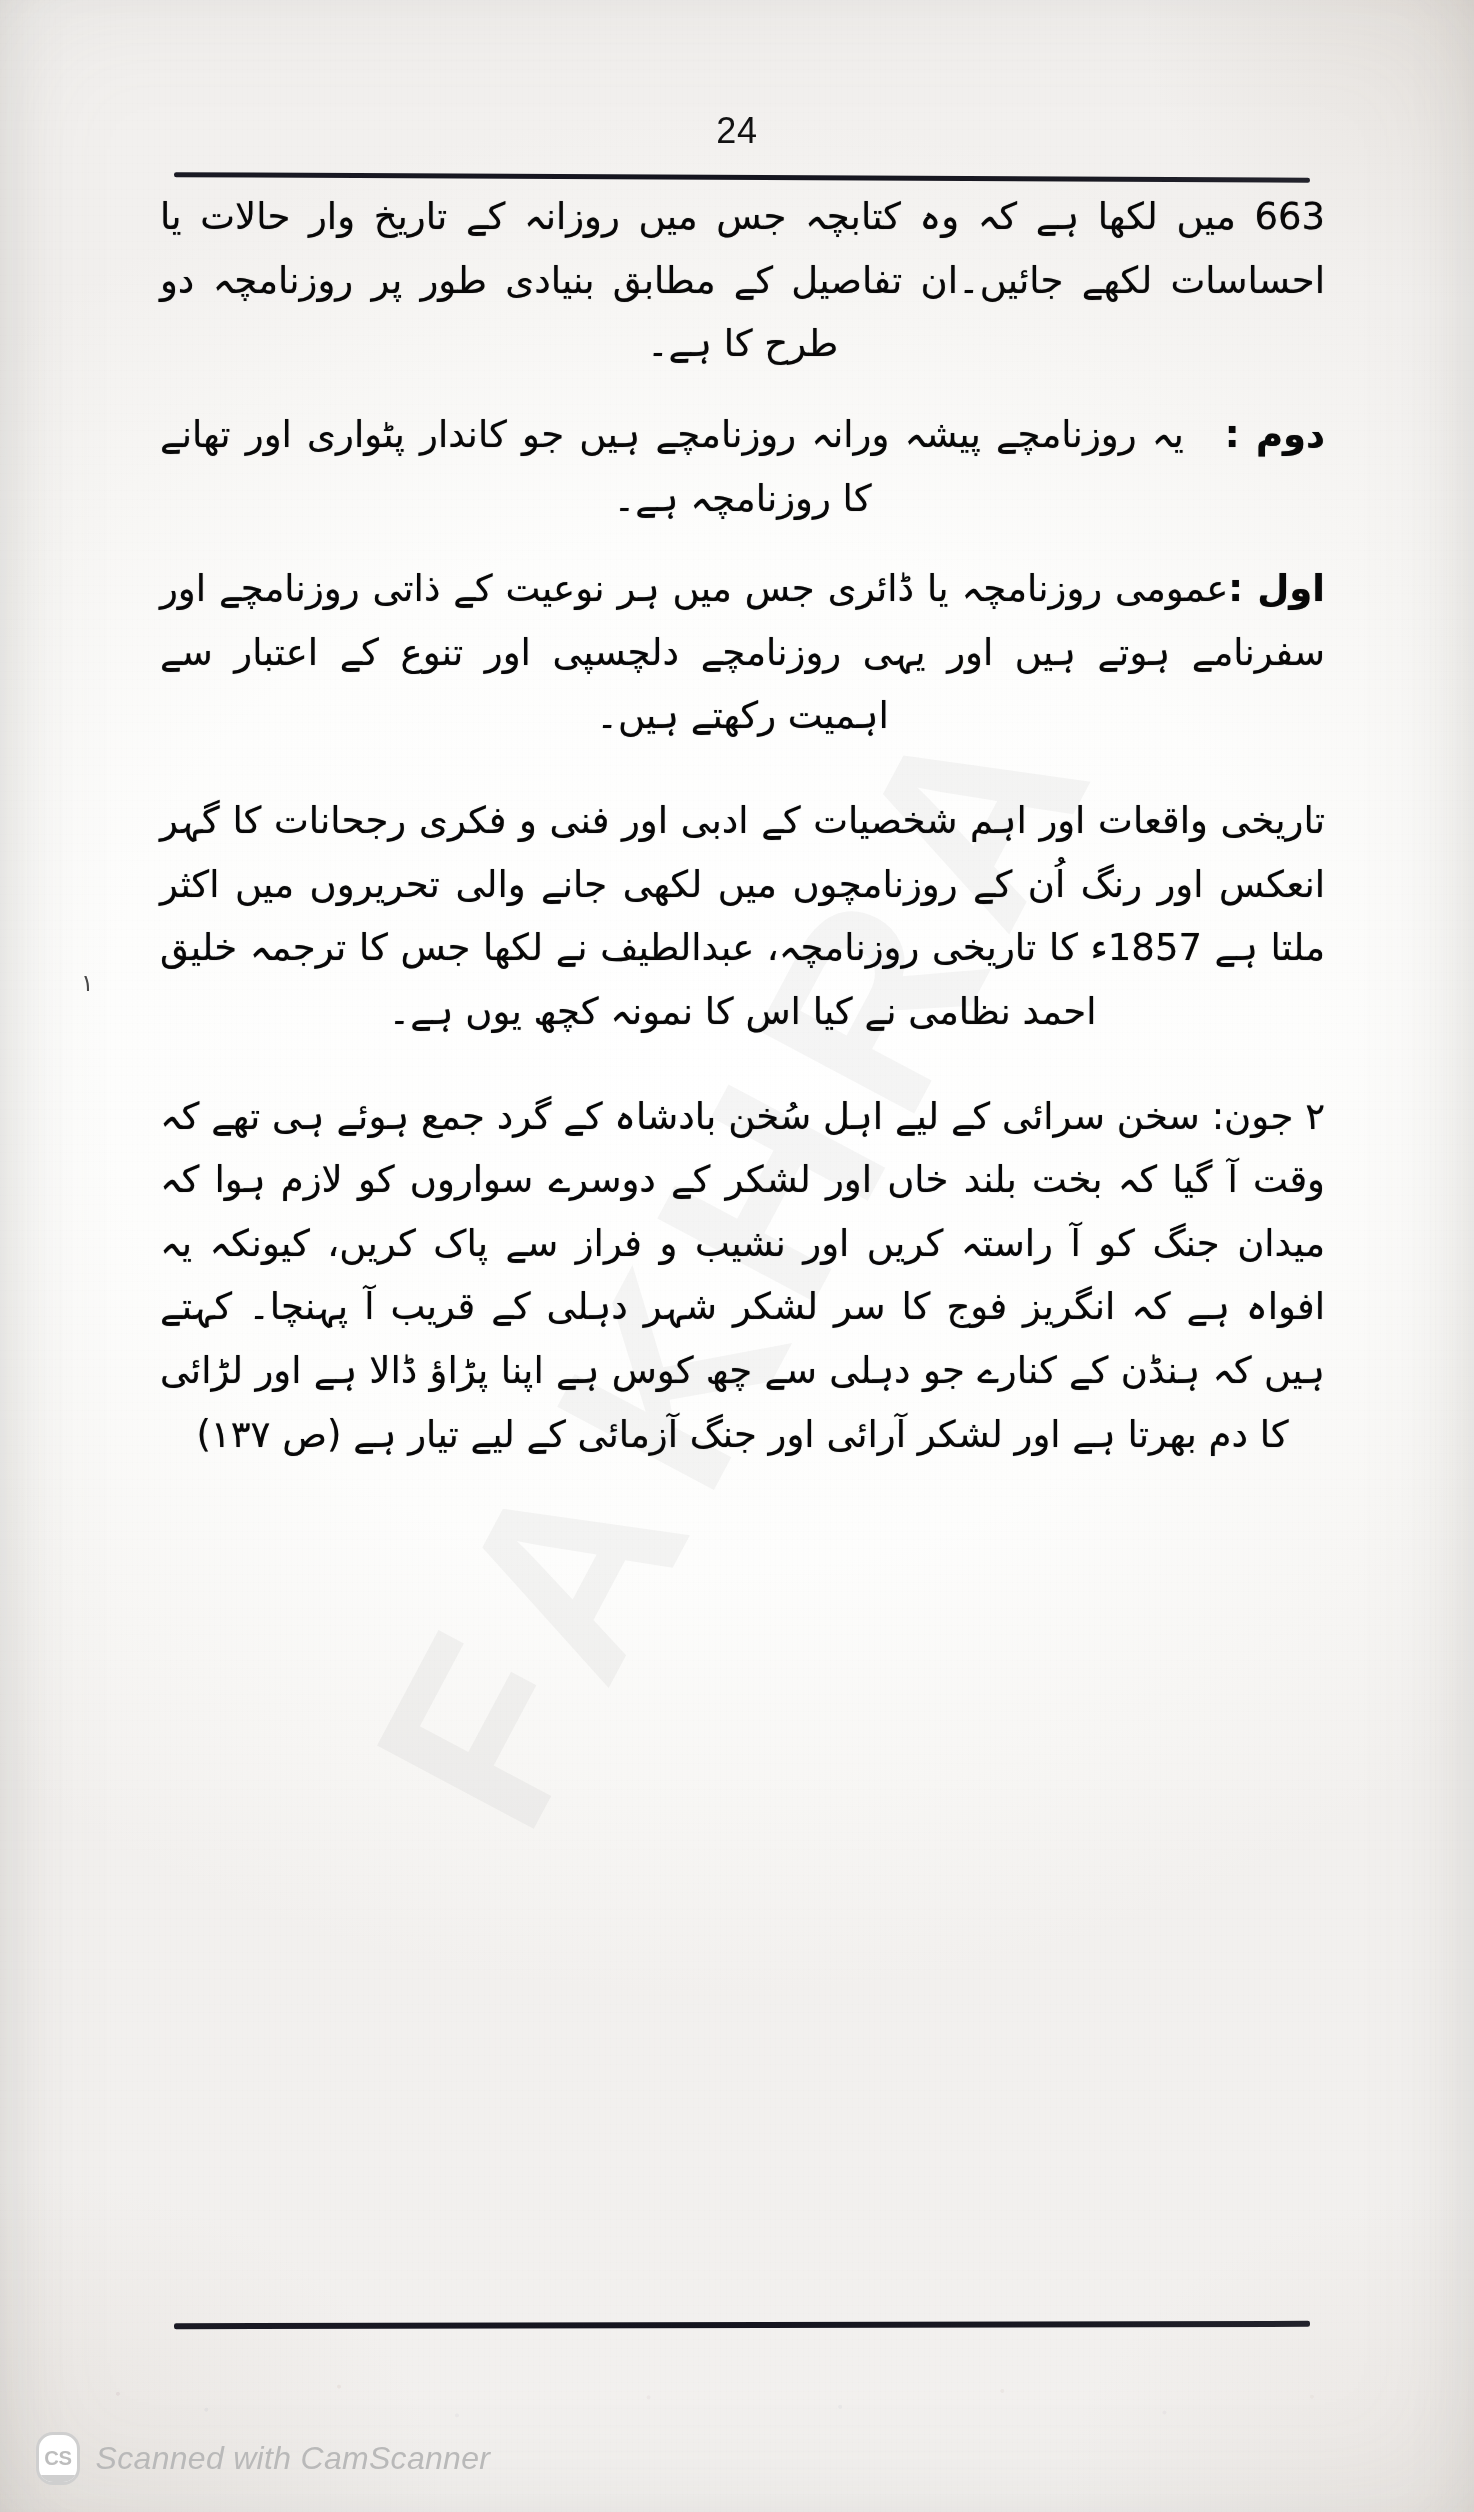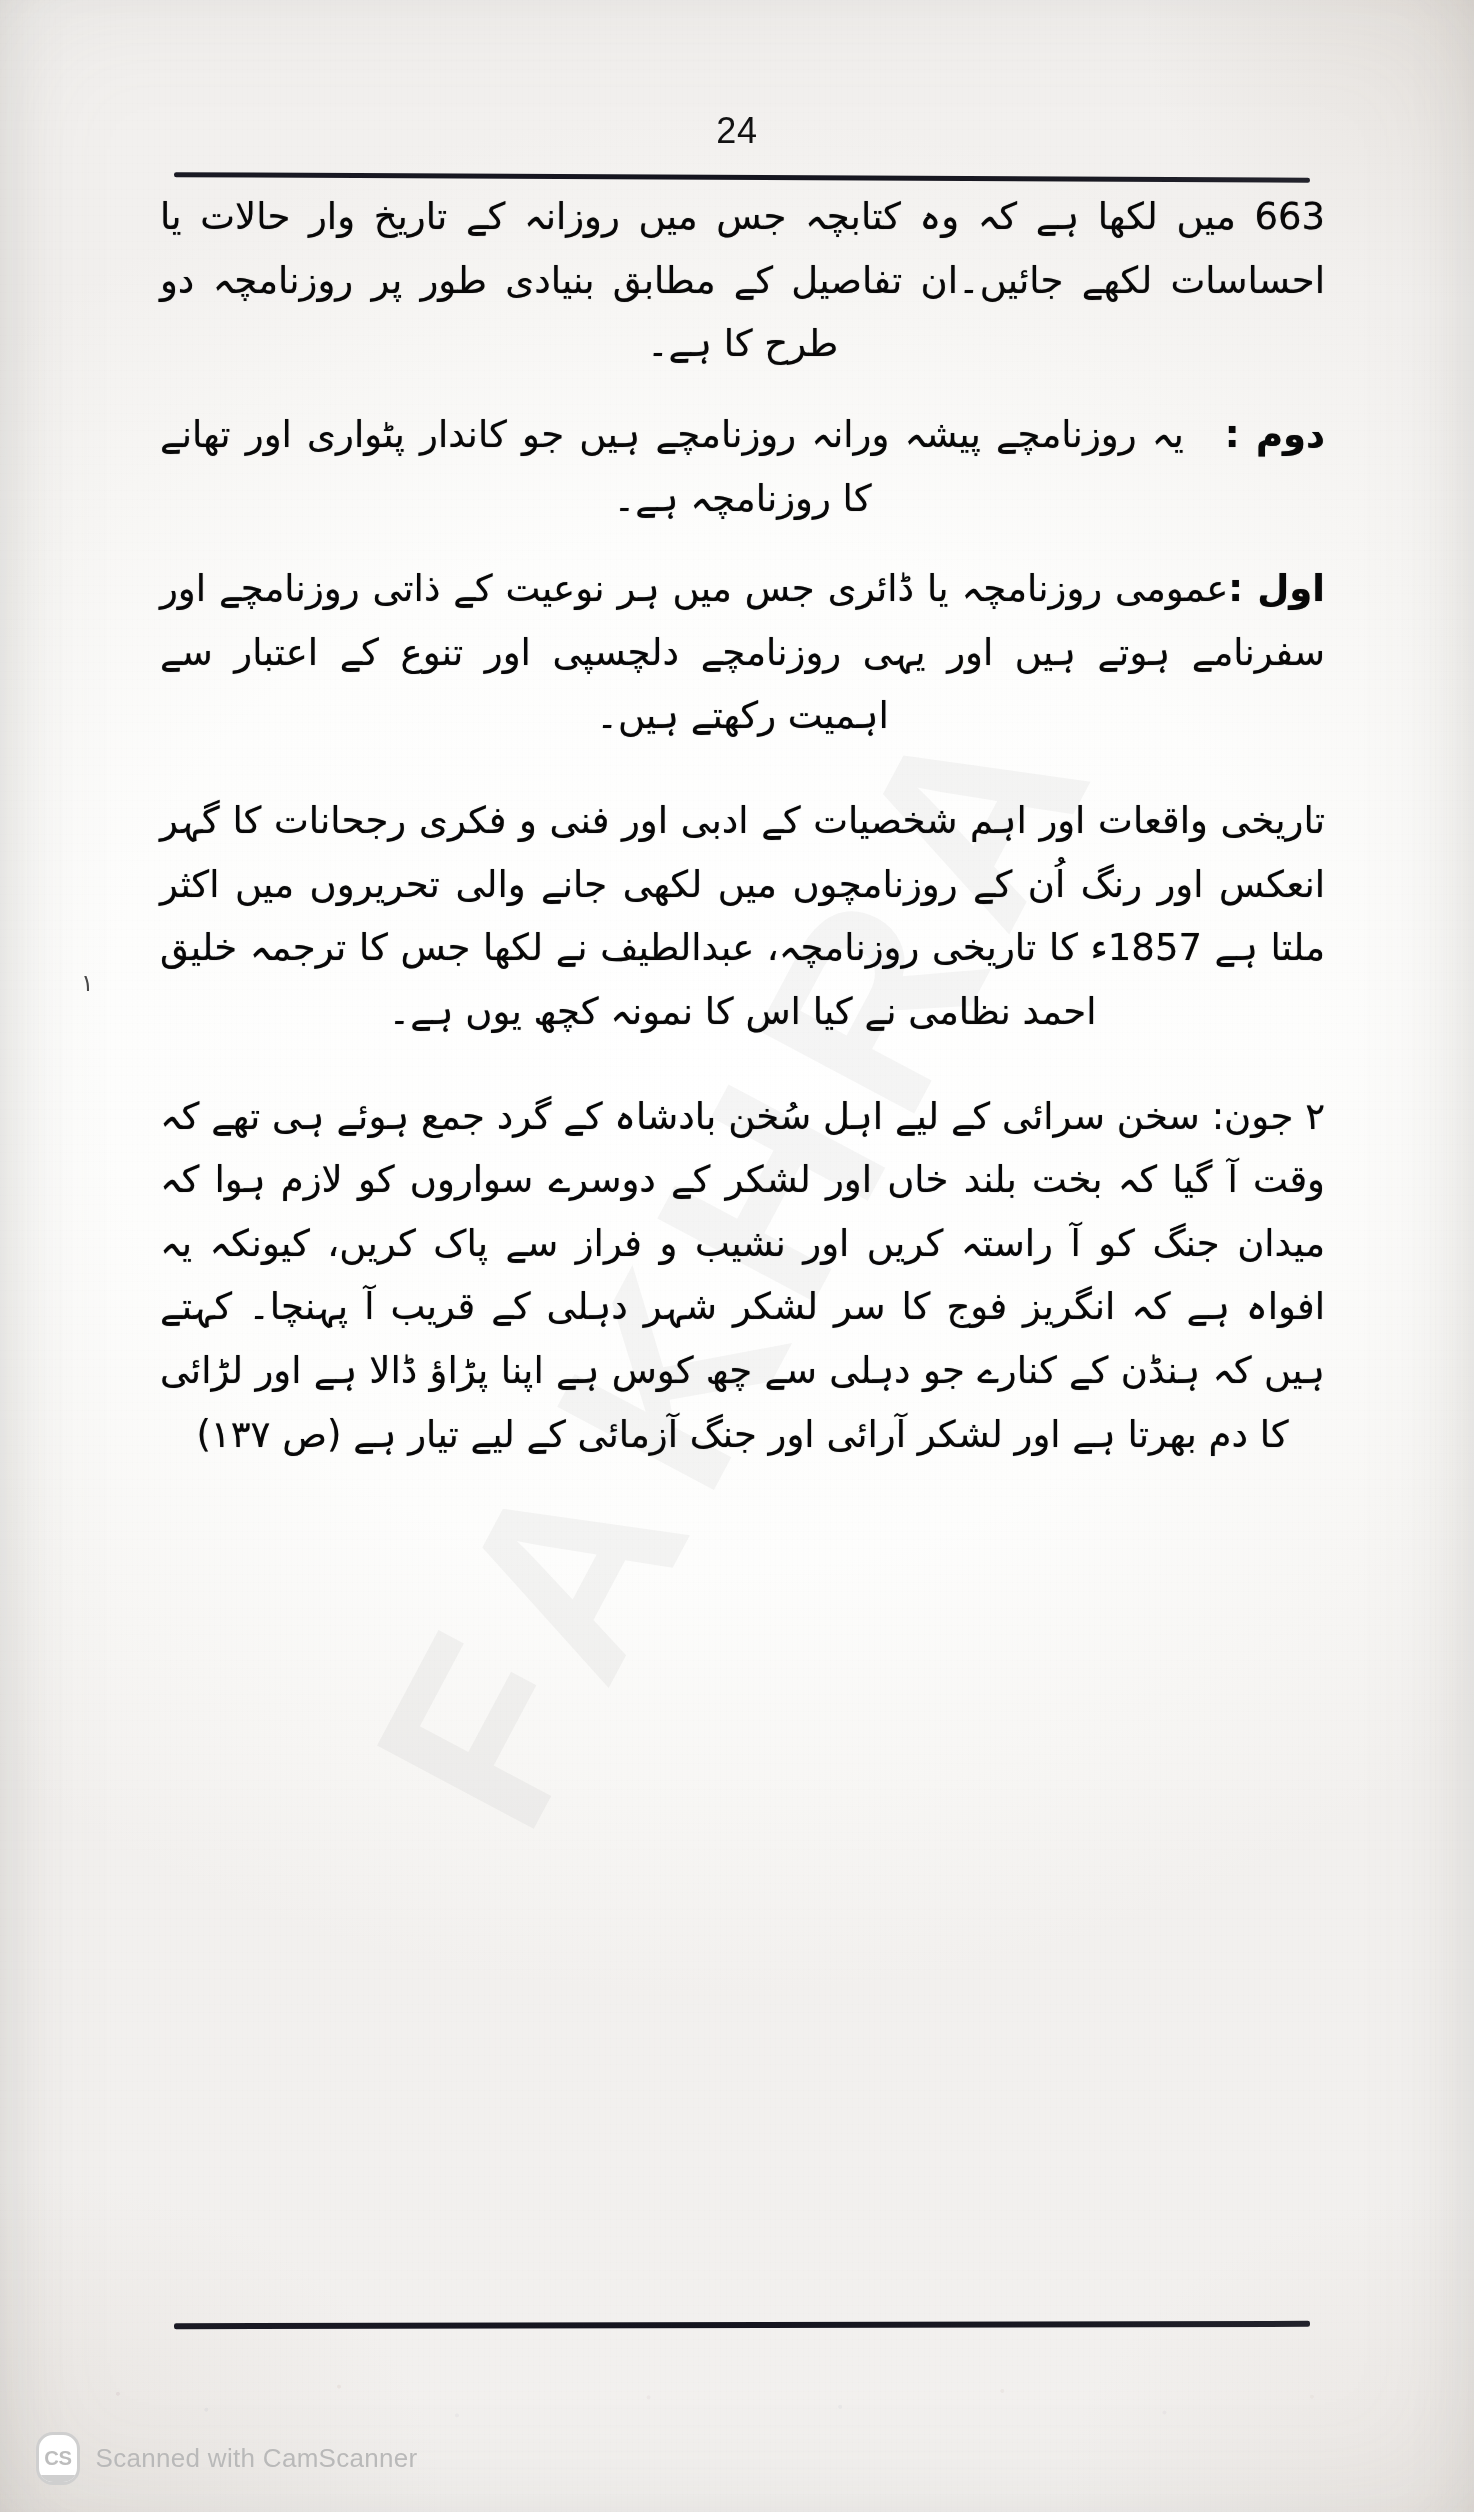--- a/index.html
+++ b/index.html
@@ -168,23 +168,24 @@
   }
   .cs-logo::after {
     content: "";
     position: absolute;
     left: -3.1px; right: -3.1px; bottom: -3.1px;
     height: 10.2px;
     background: #cfcfcf;
   }
   .cs-text {
     font-family: "Liberation Sans", sans-serif;
-    font-size: 26px;
+    font-size: 32px;
     color: #b9b9b9;
     letter-spacing: 0.3px;
+    font-style: italic;
   }
 
   
   .speckle {
     position: absolute;
     left: 0;
     right: 0;
     bottom: 75px;
     height: 72px;
     pointer-events: none;

